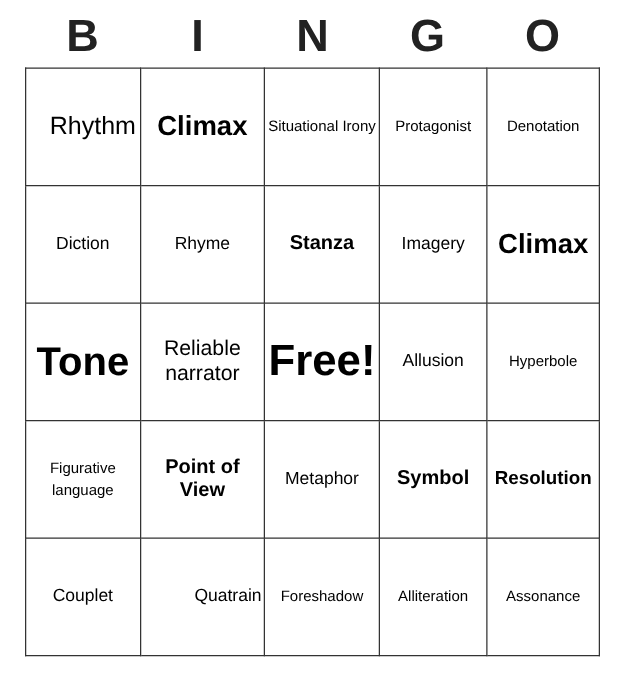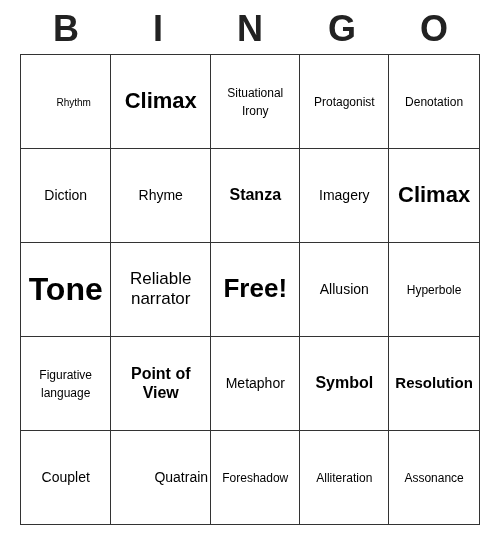--- a/index.html
+++ b/index.html
@@ -55,37 +55,37 @@
     <div class="bingo-letter">O</div>
   </div>
 
 <table class="bingo-table">
   <thead>
     <tr>
     </tr>
   </thead>
   <tbody id="bingo-body">
   <tr>
-        <td><span style="font-size: 10px; font-weight: normal; line-height: 1.2; margin-left: 16px;">Rhythm</span></td>
+        <td><span style="font-size: 20px; font-weight: normal; line-height: 1.2; margin-left: 16px;">Rhythm</span></td>
         <td><span style="font-size: 22px; font-weight: bold; line-height: 1.2;">Climax</span></td>
         <td><span style="font-size: 12px; font-weight: normal; line-height: 1.2;">Situational Irony</span></td>
         <td><span style="font-size: 12px; font-weight: normal; line-height: 1.2; text-align: right;">Protagonist</span></td>
         <td><span style="font-size: 12px; font-weight: normal; line-height: 1.2;">Denotation</span></td>
       </tr>
       <tr>
         <td><span style="font-size: 14px; font-weight: normal; line-height: 1.2;">Diction</span></td>
         <td><span style="font-size: 14px; font-weight: normal; line-height: 1.2;">Rhyme</span></td>
         <td><span style="font-size: 16px; font-weight: bold; line-height: 1.2;">Stanza</span></td>
         <td><span style="font-size: 14px; font-weight: normal; line-height: 1.2;">Imagery</span></td>
         <td><span style="font-size: 22px; font-weight: bold; line-height: 1.2;">Climax</span></td>
       </tr>
       <tr>
         <td><span style="font-size: 32px; font-weight: bold; line-height: 1.2;">Tone</span></td>
         <td><span style="font-size: 17px; font-weight: normal; line-height: 1.2;">Reliable narrator</span></td>
-        <td><span style="font-size: 26px; font-weight: bold; line-height: 1.2;">Free!</span></td>
+        <td><span style="font-size: 35px; font-weight: bold; line-height: 1.2;">Free!</span></td>
         <td><span style="font-size: 14px; font-weight: normal; line-height: 1.2;">Allusion</span></td>
         <td><span style="font-size: 12px; font-weight: normal; line-height: 1.2;">Hyperbole</span></td>
       </tr>
       <tr>
         <td><span style="font-size: 12px; font-weight: normal; line-height: 1.2;">Figurative language</span></td>
         <td><span style="font-size: 16px; font-weight: bold; line-height: 1.2; margin-top: 28px;">Point of View</span></td>
         <td><span style="font-size: 14px; font-weight: normal; line-height: 1.2;">Metaphor</span></td>
         <td><span style="font-size: 16px; font-weight: bold; line-height: 1.2;">Symbol</span></td>
         <td><span style="font-size: 15px; font-weight: bold; line-height: 1.2; text-align: center;">Resolution</span></td>
       </tr>

